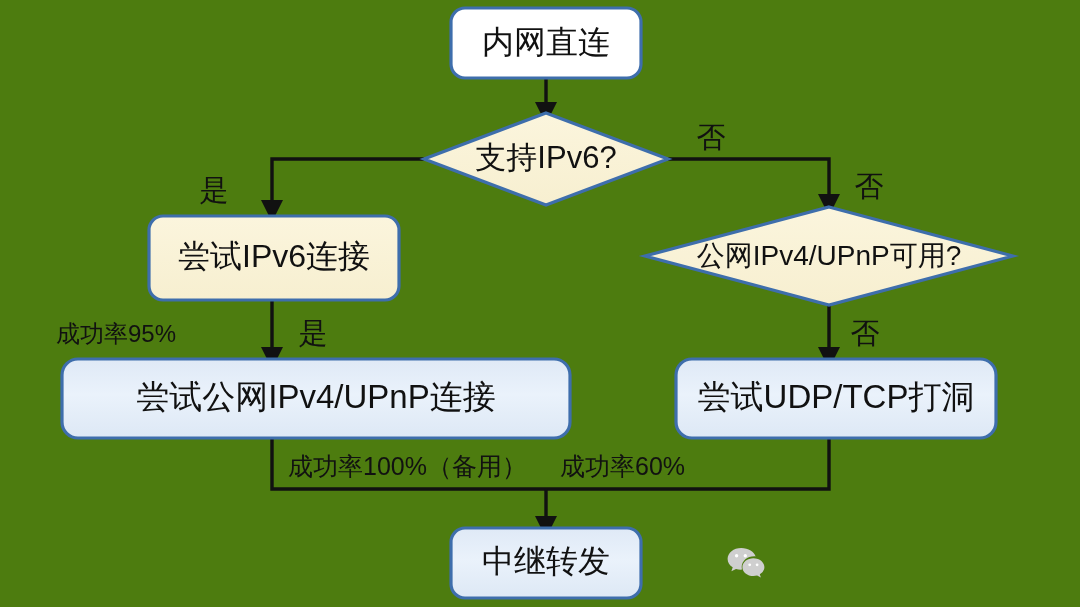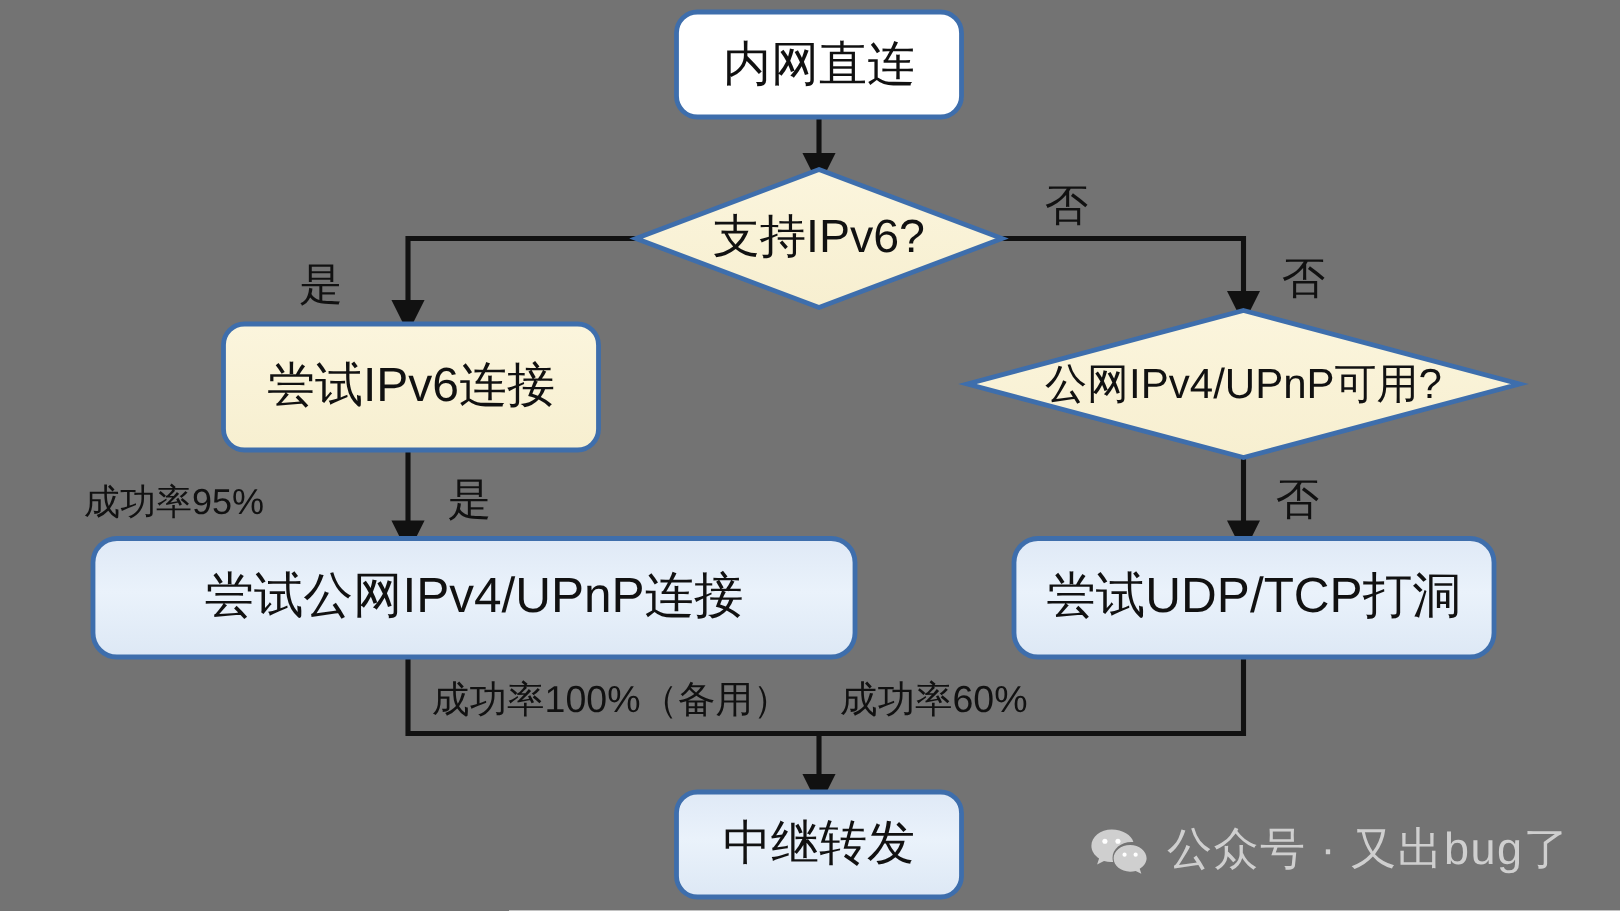--- a/index.html
+++ b/index.html
@@ -7,21 +7,21 @@
     padding: 0;
     background: #ffffff;
   }
   body {
     font-family: "Liberation Sans", "DejaVu Sans", sans-serif;
   }
   #canvas {
     position: relative;
     width: 1080px;
     height: 607px;
-    background: #737373;
+    background: #4d7c0f;
     overflow: hidden;
   }
   #flow-svg {
     position: absolute;
     left: 0;
     top: 0;
     width: 1080px;
     height: 607px;
   }
   .node-text {
@@ -153,16 +153,15 @@
 
   <div class="watermark" style="left:726px; top:546px;">
     <svg class="wm-logo" width="40" height="32" viewBox="0 0 40 32">
       <path fill="#cfcfcf" d="M15.2 2C7.6 2 1.6 6.9 1.6 12.9c0 3.4 2 6.4 5.1 8.4l-1.3 4 4.6-2.3c1.6 .4 3.1 .7 4.8 .7 .4 0 .9 0 1.3-.1 -.3-.9-.4-1.8-.4-2.8 0-5.8 5.6-10.5 12.5-10.5 .5 0 1 0 1.4 .1C28.4 5.8 22.4 2 15.2 2z"></path>
       <circle cx="10.6" cy="9.8" r="1.7" fill="#ffffff"></circle>
       <circle cx="19.3" cy="9.8" r="1.7" fill="#ffffff"></circle>
       <path fill="#cfcfcf" d="M38.4 21.2c0-4.9-4.9-8.9-11-8.9s-11 4-11 8.9c0 4.9 4.9 8.9 11 8.9 1.3 0 2.5-.2 3.7-.5l3.8 1.9-1.1-3.3c2.7-1.6 4.6-4.2 4.6-7z"></path>
       <circle cx="23.7" cy="18.8" r="1.4" fill="#ffffff"></circle>
       <circle cx="31.1" cy="18.8" r="1.4" fill="#ffffff"></circle>
     </svg>
-    <span>公众号 · 又出bug了</span>
   </div>
 
 </div>
 
 </body></html>

